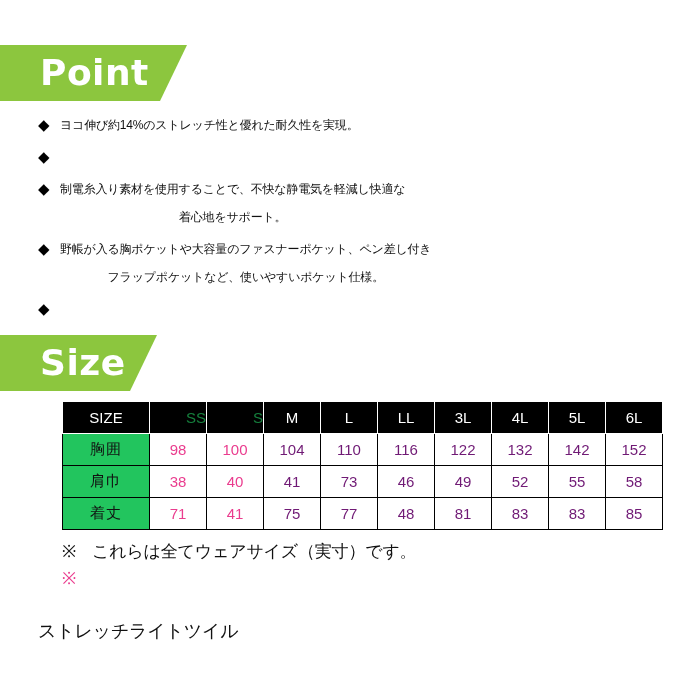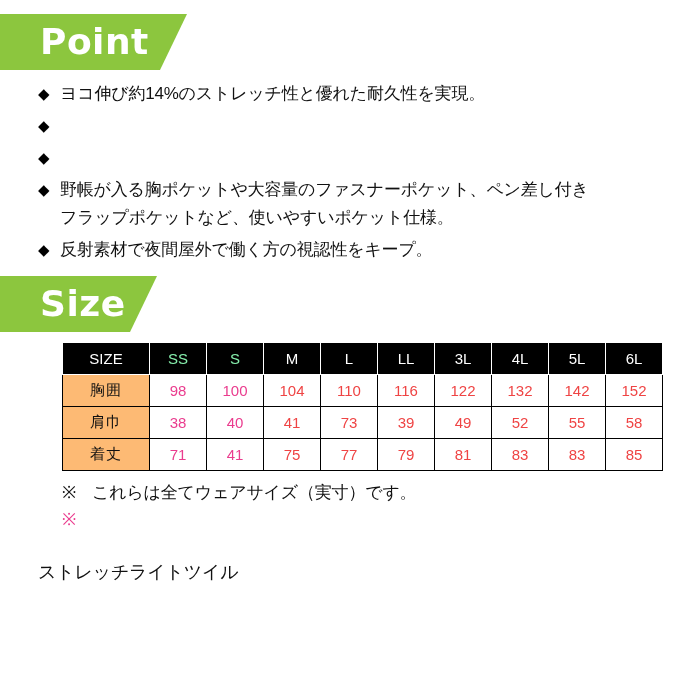--- a/index.html
+++ b/index.html
@@ -11,20 +11,21 @@
     height: 700px;
     background: #ffffff;
     font-family: "Liberation Sans", sans-serif;
     color: #1a1a1a;
     overflow: hidden;
   }
   .page {
     position: relative;
     width: 700px;
     height: 493px;
+    margin-top: 31px;
   }
 
   
   .banner {
     position: relative;
     height: 56px;
     margin-left: 0;
   }
   .banner .bg {
     position: absolute;
@@ -70,24 +71,25 @@
     margin-bottom: 4px;
   }
   .point-diamond {
     flex: 0 0 auto;
     width: 22px;
     font-size: 15px;
     line-height: 28px;
     color: #000;
   }
   .point-text {
-    font-size: 17px;
+    font-size: 12px;
     line-height: 28px;
     letter-spacing: -0.2px;
     color: #111;
+    text-align: center;
   }
 
   
   .table-wrap {
     margin: 10px 0 0 62px;
   }
   table.size {
     border-collapse: collapse;
     table-layout: fixed;
   }
@@ -98,32 +100,33 @@
     height: 31px;
     padding: 0;
   }
   table.size thead th {
     background: #000000;
     color: #ffffff;
     font-weight: normal;
     font-size: 15px;
   }
   table.size thead th.pink {
-    color: #86efac;
+    color: #15803d;
+    text-align: right;
   }
   table.size tbody th {
-    background: #fdba74;
+    background: #22c55e;
     color: #111;
     border: 1px solid #000000;
     font-weight: normal;
     letter-spacing: 1px;
   }
   table.size tbody td {
     background: #ffffff;
-    color: #ef4444;
+    color: #701a75;
     border: 1px solid #000000;
   }
   table.size tbody td.pink {
     color: #ea3c8e;
   }
   .col-label { width: 86px; }
   .col-data  { width: 56px; }
 
   
   .notes {
@@ -172,31 +175,34 @@
   <div class="point-list">
     <div class="point-item">
       <span class="point-diamond">◆</span>
       <span class="point-text">ヨコ伸び約14%のストレッチ性と優れた耐久性を実現。</span>
     </div>
     <div class="point-item">
       <span class="point-diamond">◆</span>
     </div>
     <div class="point-item">
       <span class="point-diamond">◆</span>
+      <span class="point-text">
+        <span>制電糸入り素材を使用することで、不快な静電気を軽減し快適な</span><br>
+        <span>着心地をサポート。</span>
+      </span>
     </div>
     <div class="point-item">
       <span class="point-diamond">◆</span>
       <span class="point-text">
         <span>野帳が入る胸ポケットや大容量のファスナーポケット、ペン差し付き</span><br>
         <span>フラップポケットなど、使いやすいポケット仕様。</span>
       </span>
     </div>
     <div class="point-item">
       <span class="point-diamond">◆</span>
-      <span class="point-text">反射素材で夜間屋外で働く方の視認性をキープ。</span>
     </div>
   </div>
 
   <div class="spacer-8"></div>
 
   <div class="banner banner-size">
     <div class="bg"></div>
     <div class="txt">Size</div>
   </div>
 
@@ -228,33 +234,33 @@
           <td>132</td>
           <td>142</td>
           <td>152</td>
         </tr>
         <tr>
           <th>肩巾</th>
           <td class="pink">38</td>
           <td class="pink">40</td>
           <td>41</td>
           <td>73</td>
-          <td>39</td>
+          <td>46</td>
           <td>49</td>
           <td>52</td>
           <td>55</td>
           <td>58</td>
         </tr>
         <tr>
           <th>着丈</th>
           <td class="pink">71</td>
           <td class="pink">41</td>
           <td>75</td>
           <td>77</td>
-          <td>79</td>
+          <td>48</td>
           <td>81</td>
           <td>83</td>
           <td>83</td>
           <td>85</td>
         </tr>
       </tbody>
     </table>
   </div>
 
   <div class="notes">

